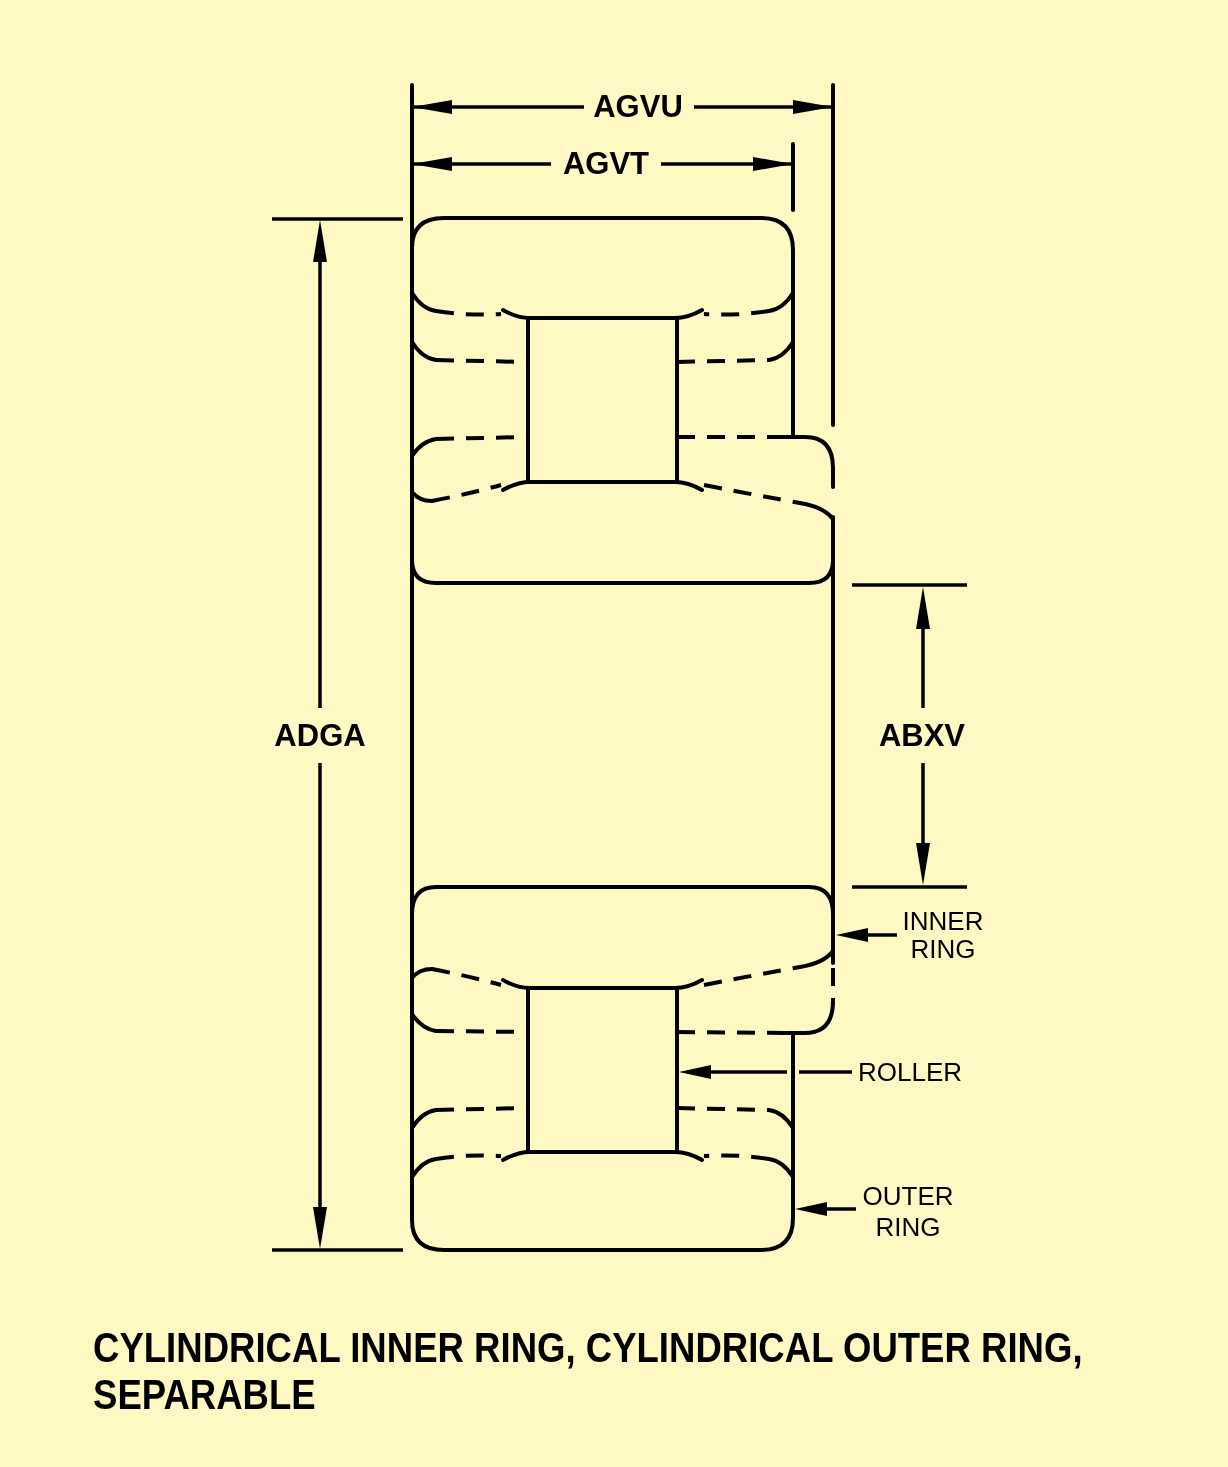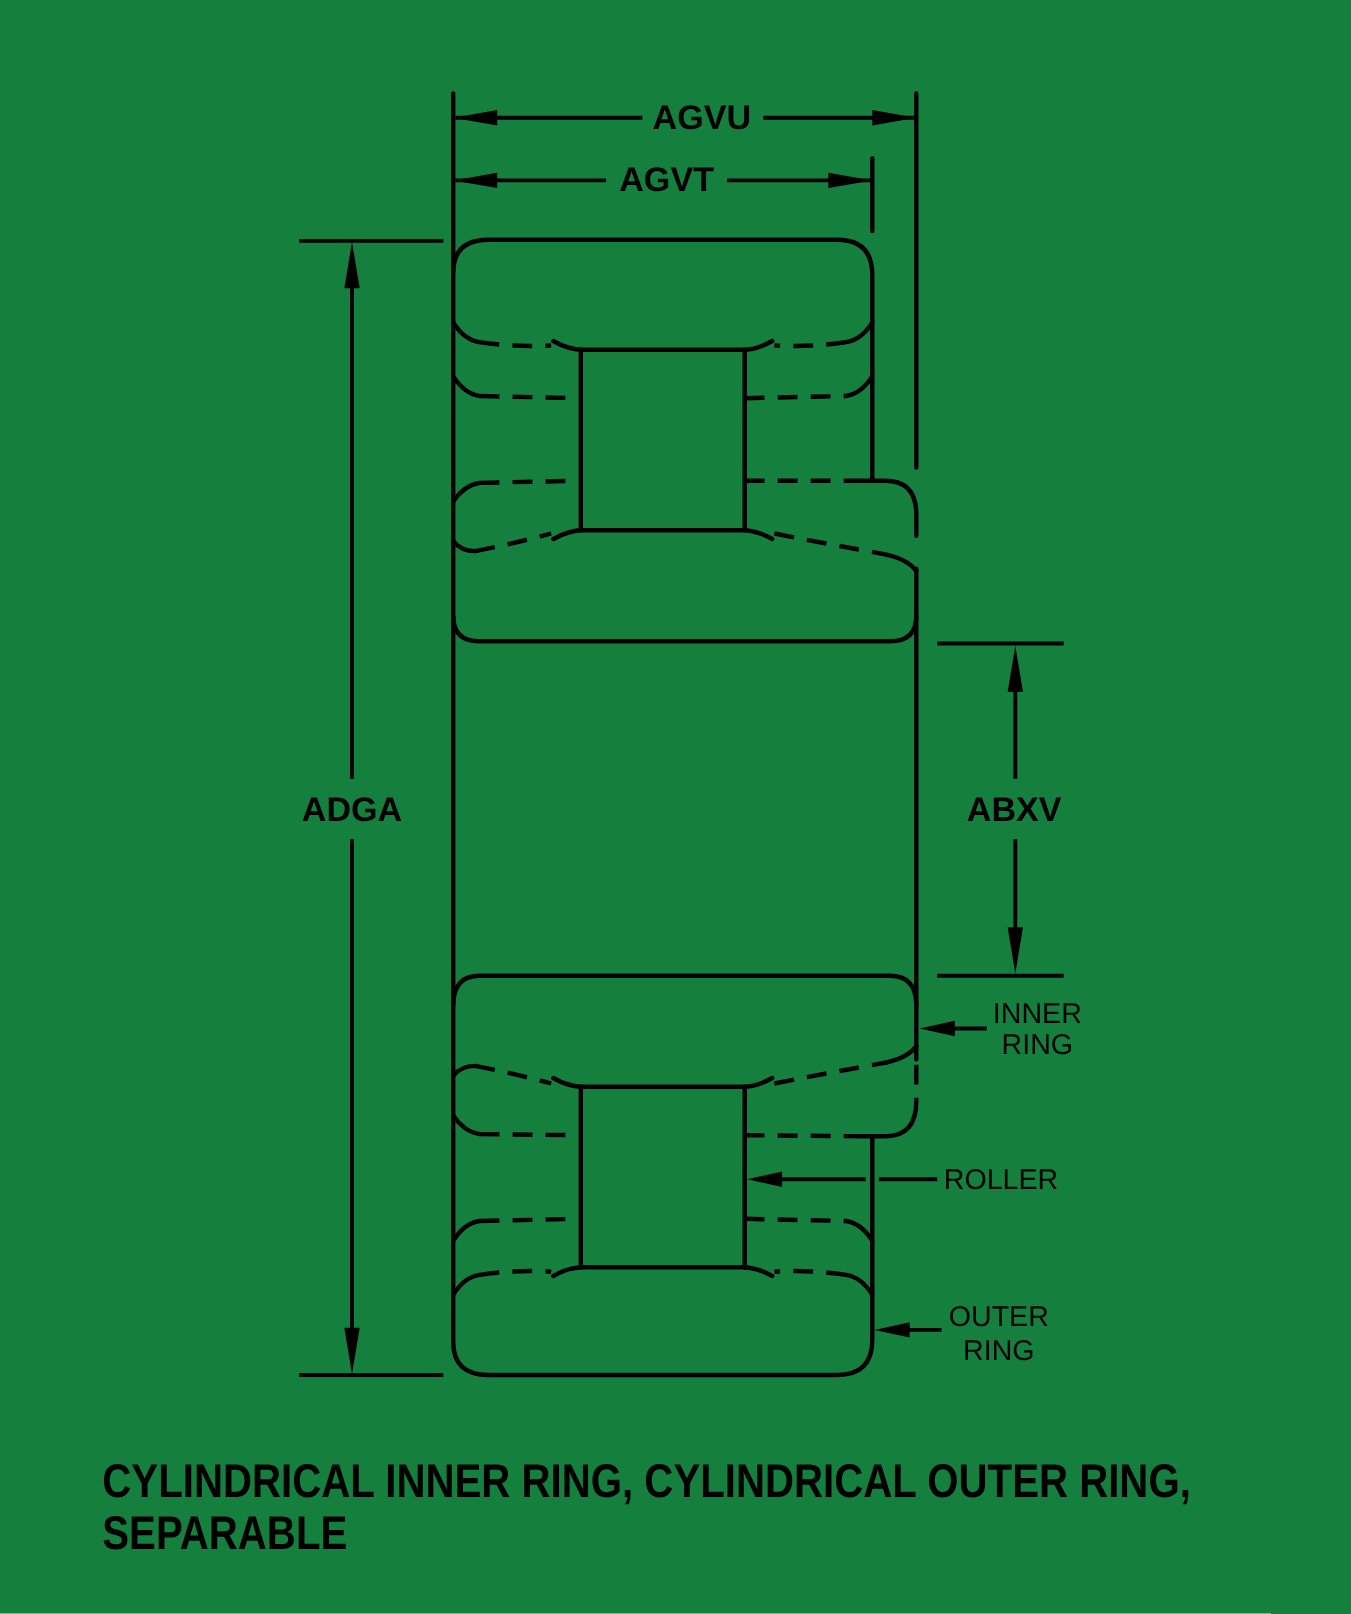--- a/index.html
+++ b/index.html
@@ -1,17 +1,17 @@
 <!DOCTYPE html>
 <html><head>
 <meta charset="utf-8">
 <style>
   html,body { margin:0; padding:0; background:#ffffff; }
   .page {
-    position:relative; width:1228px; height:1467px; background:#15803d;
+    position:relative; width:1228px; height:1467px; background:#fef9c3;
     font-family:"Liberation Sans", sans-serif; overflow:hidden;
   }
   svg { position:absolute; left:0; top:0; }
   .dim-label {
     font-family:"Liberation Sans", sans-serif;
     font-weight:bold; font-size:31px; fill:#000;
   }
   .part-label {
     font-family:"Liberation Sans", sans-serif;
     font-weight:normal; font-size:26px; fill:#000;

